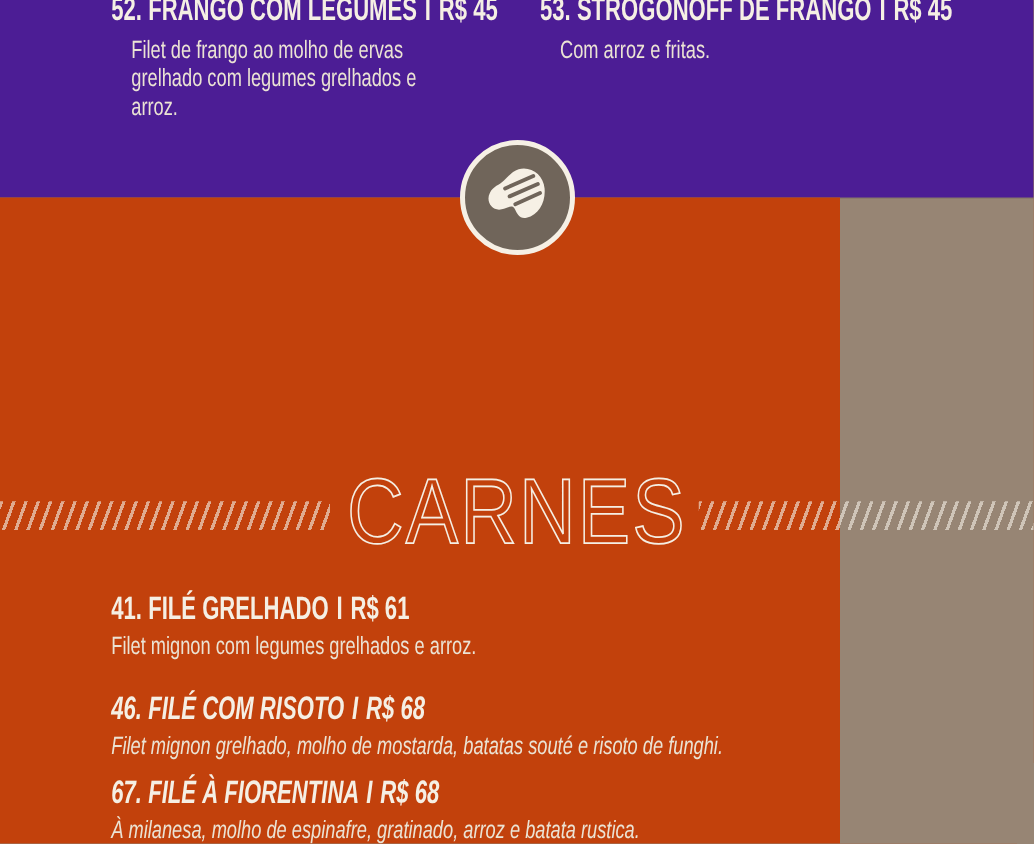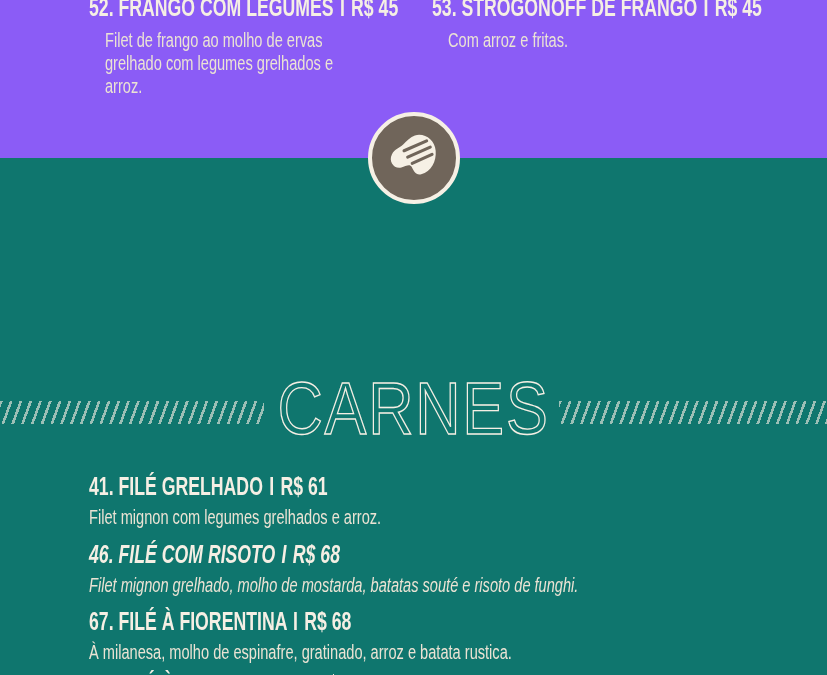--- a/index.html
+++ b/index.html
@@ -11,21 +11,21 @@
   .page {
     position: relative;
     width: 827px; height: 675px;
     overflow: hidden;
     background: #978574;
   }
   
   .top-section {
     position: absolute; left: 0; top: 0;
     width: 827px; height: 158px;
-    background: #8b5cf6;
+    background: #4c1d95;
     box-shadow: 0 1px 0 rgba(0,0,0,0.10);
   }
   .menu-col { position: absolute; }
   .col-1 { left: 89px; }
   .col-2 { left: 432px; }
 
   
   .item-heading {
     margin: 0;
     font-size: 26px; line-height: 24px;
@@ -48,22 +48,22 @@
     transform: scaleX(0.73);
     transform-origin: 0 0;
   }
 
   .top-heading { position: absolute; top: -5px; left: 0; }
   .top-desc    { position: absolute; top: 29px; left: 16px; }
 
   
   .carnes-section {
     position: absolute; left: 0; top: 158px;
-    width: 827px; height: 517px;
-    background: #0f766e;
+    width: 672px; height: 517px;
+    background: #c2410c;
   }
 
   
   .icon-badge {
     position: absolute; left: 368px; top: 112px;
     width: 84px; height: 84px;
     border-radius: 50%;
     background: #70655a;
     border: 4px solid #f6f0e5;
     display: flex; align-items: center; justify-content: center;
@@ -97,23 +97,23 @@
   }
   .hatch-left  { left: 0; width: 264px; }
   .hatch-right { left: 559px; width: 268px; }
 
   
   .items-list {
     position: absolute; left: 89px; top: 316px;
     width: 710px;
   }
   .menu-item .item-heading { margin-bottom: 8px; }
-  .menu-item { margin-bottom: 13px; }
+  .menu-item { margin-bottom: 25px; }
   .menu-item:nth-child(2) { margin-bottom: 12px; font-style: italic; }
-  .menu-item:nth-child(3) { margin-bottom: 8px; }
+  .menu-item:nth-child(3) { margin-bottom: 8px; font-style: italic; }
   .menu-item:nth-child(4) { margin-bottom: 5px; }
   .menu-item:nth-child(5) { margin-bottom: 5px; }
 </style>
 </head>
 <body>
 
 <div class="page">
 
   <div class="top-section">
 

